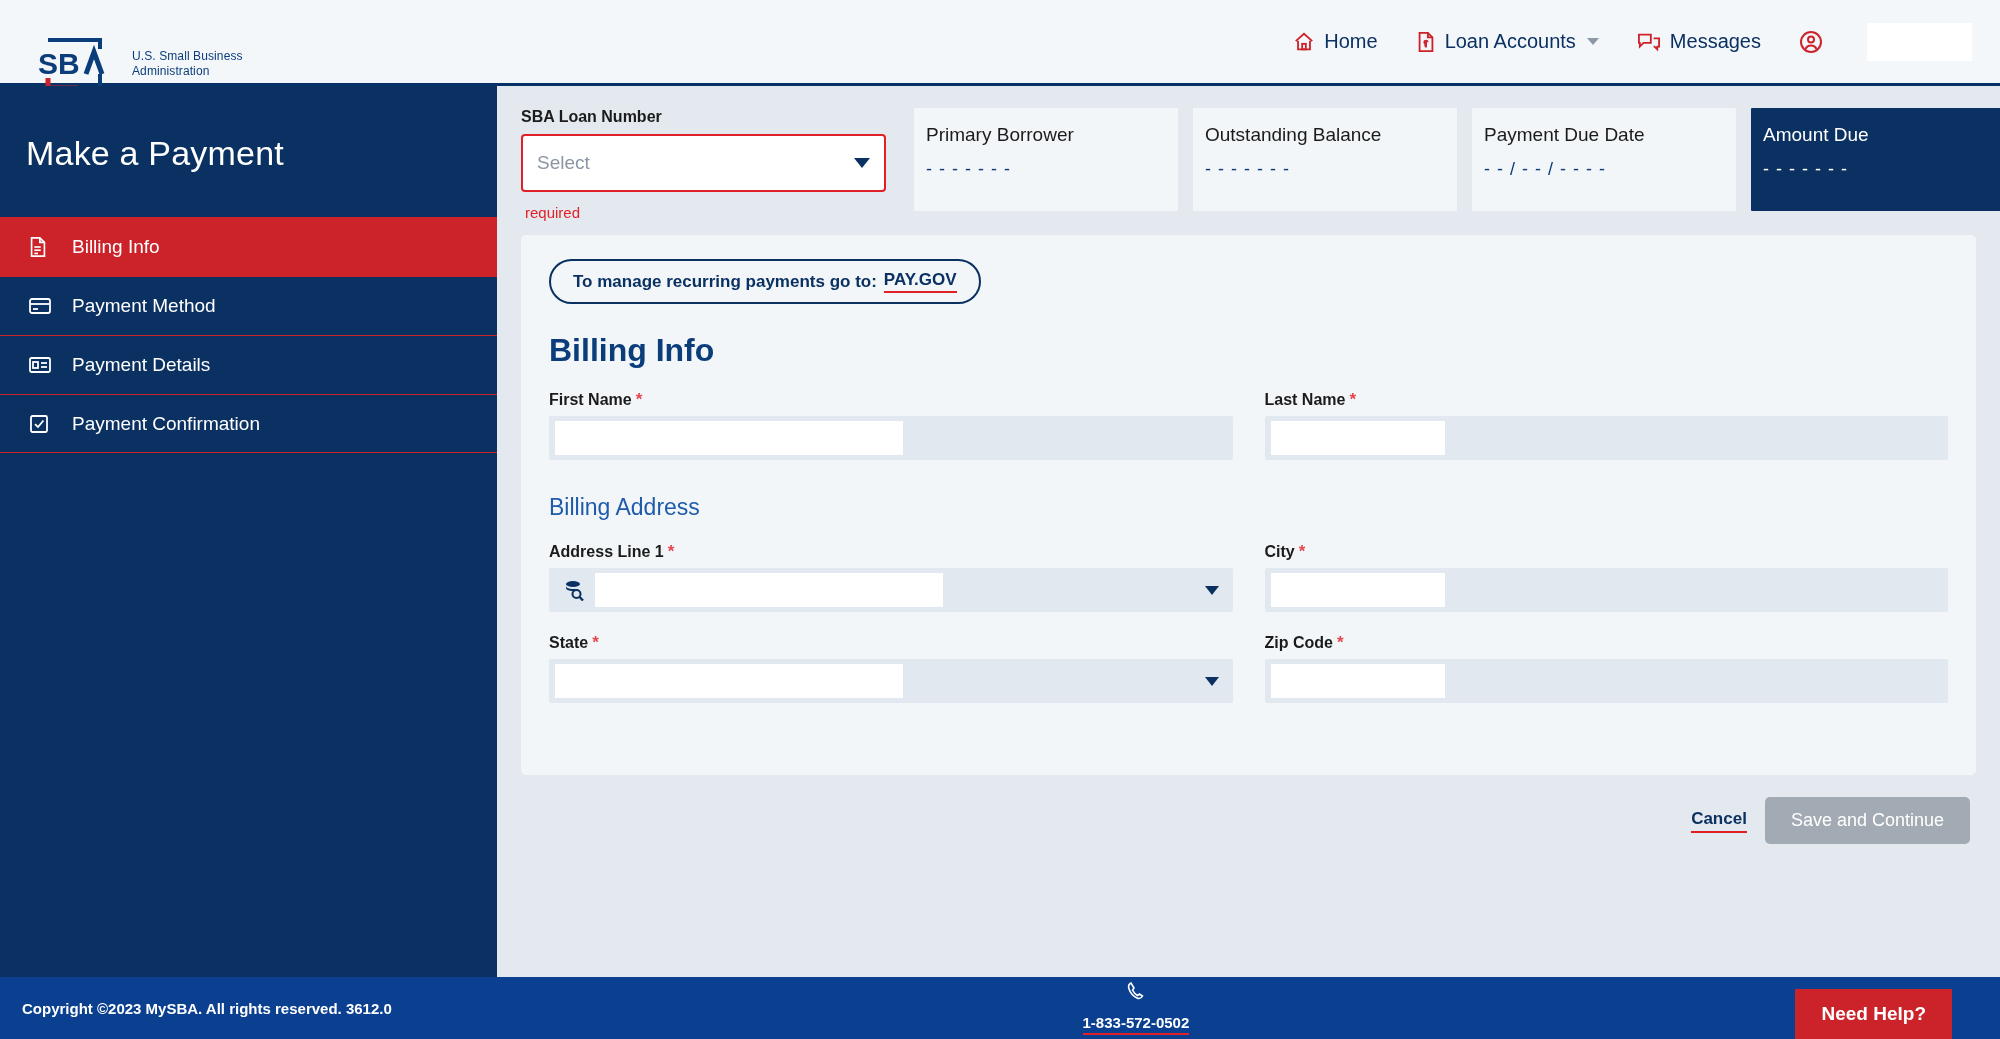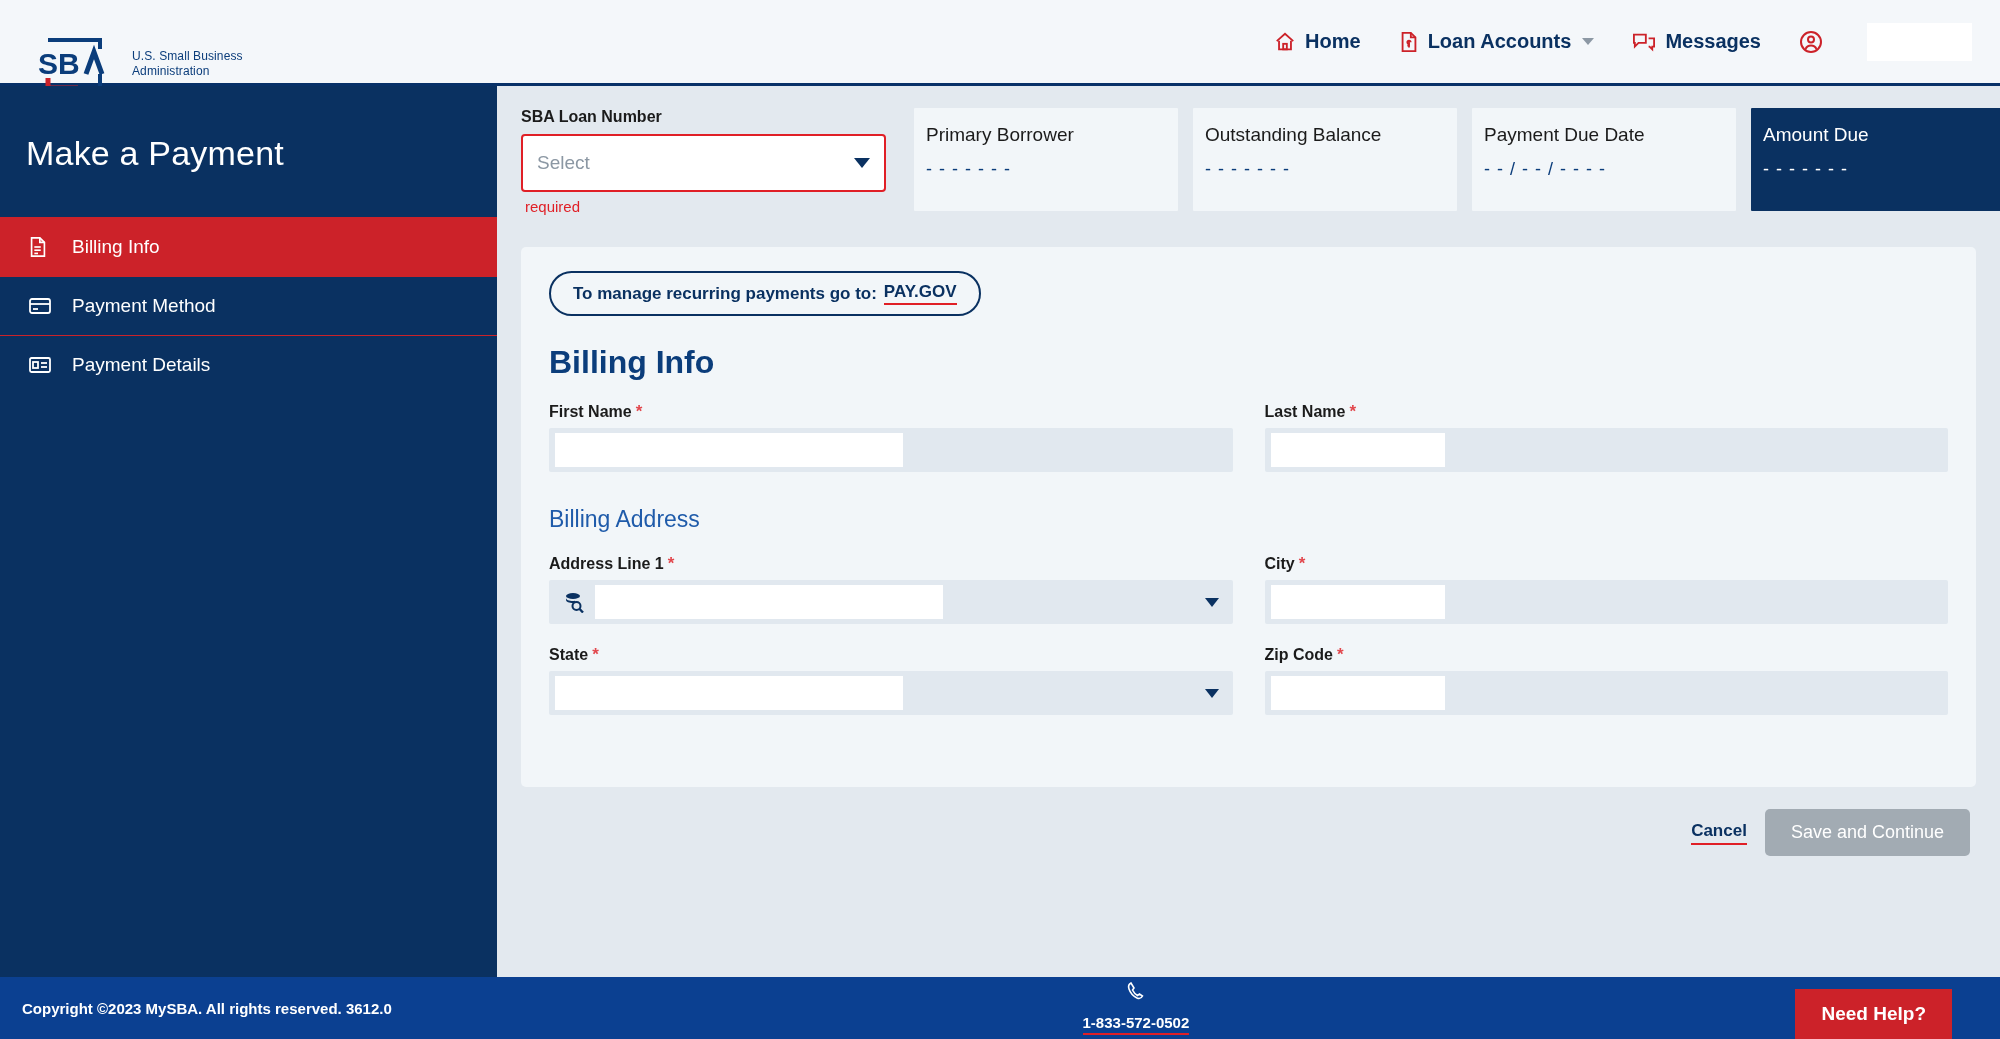--- a/index.html
+++ b/index.html
@@ -40,21 +40,21 @@
   .brand-text{
     font-size:12px;line-height:1.25;color:var(--navy);
     font-weight:400;letter-spacing:.1px;
   }
   .nav{
     margin-left:auto;display:flex;align-items:center;gap:38px;
     padding-right:28px;
   }
   .nav-item{
     display:flex;align-items:center;gap:9px;
-    color:var(--navy-dark);font-size:20px;font-weight:700;
+    color:var(--navy-dark);font-size:20px;font-weight:400;
     cursor:pointer;white-space:nowrap;
   }
   .nav-ico{color:var(--red);display:flex;align-items:center;}
   .caret-sm{
     width:0;height:0;border-left:6px solid transparent;border-right:6px solid transparent;
     border-top:7px solid #8c98a4;margin-left:2px;
   }
   .user-box{
     width:105px;height:38px;background:#fff;margin-left:4px;
   }
@@ -101,36 +101,36 @@
   .select-box{
     height:58px;background:#fff;border:2px solid var(--red-bright);
     border-radius:4px;display:flex;align-items:center;
     padding:7px 14px;cursor:pointer;
   }
   .select-placeholder{color:#8b97a3;font-size:19px;flex:1;}
   .caret-navy{
     width:0;height:0;border-left:8px solid transparent;border-right:8px solid transparent;
     border-top:10px solid var(--navy-dark);
   }
-  .required-msg{color:var(--red-bright);font-size:15px;margin-top:6px;padding-left:4px;}
+  .required-msg{color:var(--red-bright);font-size:15px;margin-top:12px;padding-left:4px;}
 
   .sum-card{
     width:264px;height:103px;flex:none;
     background:var(--card-bg);border-radius:1px;
     padding:16px 12px;margin-right:15px;
   }
   .sum-card.dark{background:var(--navy-dark);}
   .sum-title{font-size:19px;color:#1b1b1b;font-weight:400;}
   .sum-card.dark .sum-title{color:#fff;}
   .sum-val{font-size:18px;color:var(--navy);margin-top:13px;letter-spacing:1px;}
   .sum-card.dark .sum-val{color:#fff;}
 
   
   .panel{
-    margin-top:32px;background:var(--card-bg);
+    margin-top:14px;background:var(--card-bg);
     border-radius:5px;padding:24px 28px 36px 28px;
     height:540px;
   }
   .paygov-pill{
     display:inline-flex;align-items:center;
     border:2px solid var(--navy-dark);border-radius:30px;
     padding:9px 22px;font-size:17px;font-weight:700;color:var(--navy-dark);
     background:var(--card-bg);cursor:pointer;
   }
   .paygov-link{
@@ -306,20 +306,29 @@
         <svg width="24" height="20" viewBox="0 0 24 20" fill="none" stroke="#ffffff" stroke-width="1.8">
           <rect x="2" y="3" width="20" height="14" rx="1.5"></rect>
           <rect x="5" y="7" width="5" height="6"></rect>
           <path d="M13 8 H19"></path>
             <path d="M13 12 H19"></path>
         </svg>
       </span>
       <span>Payment Details</span>
     </div>
 
+    <div class="side-item last">
+      <span class="side-ico">
+        <svg width="22" height="22" viewBox="0 0 22 22" fill="none" stroke="#ffffff" stroke-width="1.8">
+          <rect x="3" y="3" width="16" height="16" rx="1.5"></rect>
+          <path d="M7 11.2 L10 14 L15.5 7.5"></path>
+        </svg>
+      </span>
+      <span>Payment Confirmation</span>
+    </div>
   </div>
 </div>
 
 <div class="main">
 
   <div class="summary-row">
     <div class="loan-select-wrap">
       <div class="loan-label">SBA Loan Number</div>
       <div class="select-box">
         <span class="select-placeholder">Select</span>

